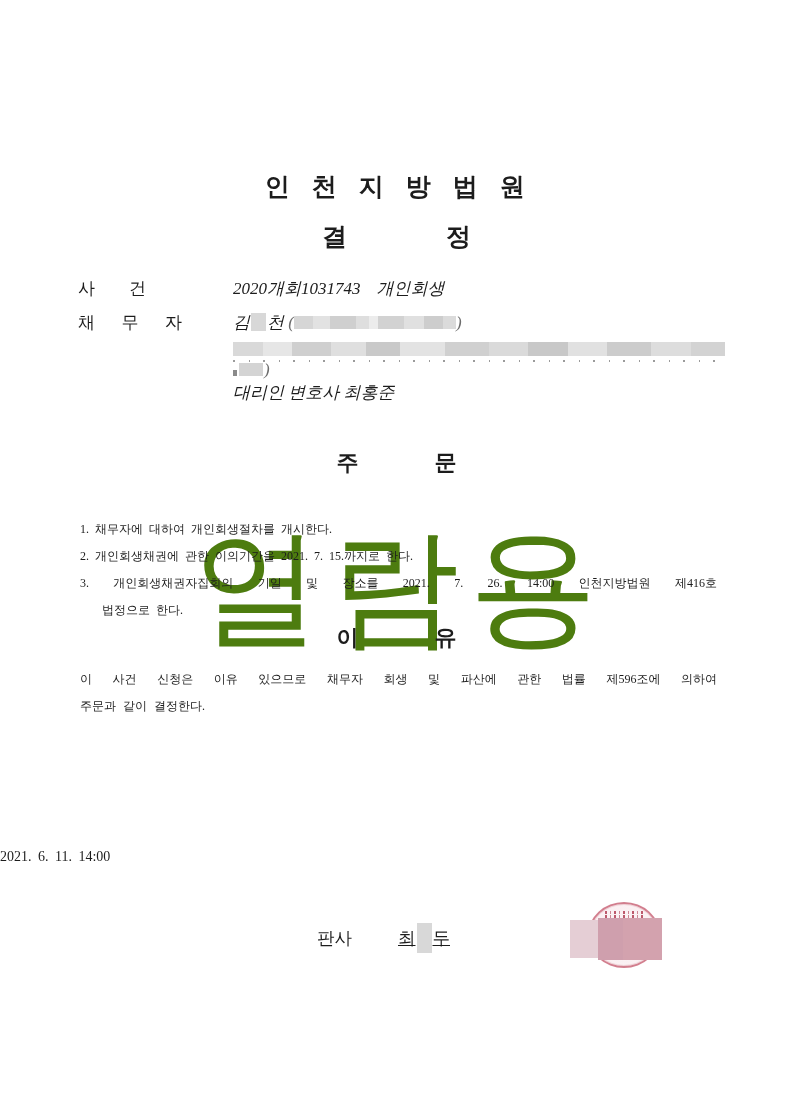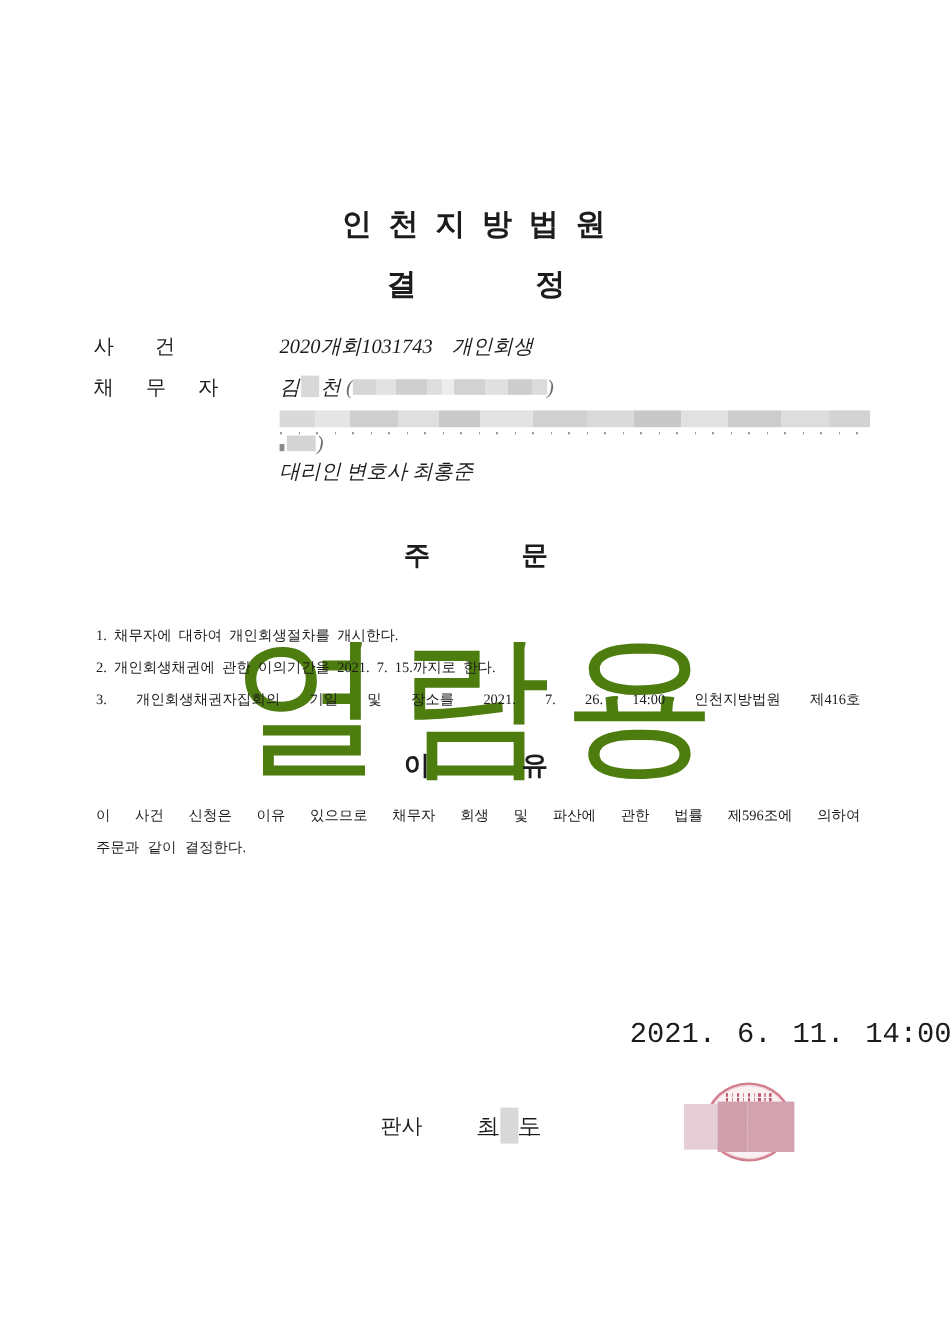--- a/index.html
+++ b/index.html
@@ -16,21 +16,21 @@
   .watermark {
     position:absolute; left:193px; top:502px;
     font-size:128px; letter-spacing:10px;
     color:#4d7c0f; font-family:"Liberation Serif","DejaVu Serif",serif;
     z-index:0; white-space:nowrap; user-select:none;
   }
   .layer { position:relative; z-index:1; }
   
   .court-title {
     position:absolute; left:0; top:170px; width:100%;
-    text-align:center; font-family:Liberation Sans, sans-serif;
+    text-align:center; font-family:Liberation Mono, monospace;
     font-weight:700; font-size:25px; letter-spacing:3.5px; white-space:pre;
   }
   .decision-title {
     position:absolute; left:0; top:220px; width:100%;
     display:flex; justify-content:center; column-gap:99px;
     font-family:"Liberation Sans","DejaVu Sans",sans-serif;
     font-weight:700; font-size:25px;
   }
   .section-heading {
     position:absolute; left:0; width:100%;
@@ -86,21 +86,21 @@
   .order-item { white-space:nowrap; }
   .just-line { text-align:justify; text-align-last:justify; white-space:normal; }
   .cont-line { padding-left:22px; }
   .reason-body {
     position:absolute; left:80px; top:666px; width:637px;
     font-size:12px; line-height:27px; word-spacing:4px;
   }
   
   .datetime-line {
     position:absolute; left:0; top:849px; width:100%;
-    text-align:right; font-size:24px; word-spacing:3px;font-family:Liberation Mono, monospace;
+    text-align:left; font-size:14px; word-spacing:3px;
   }
   .judge-line {
     position:absolute; left:317px; top:923px;
     font-size:17.5px; white-space:nowrap;
   }
   .judge-name { margin-left:46px;text-decoration:underline; }
   .judge-box {
     display:inline-block; width:15px; height:30px;
     background:#d8d8d8; vertical-align:-9px; margin:0 1px;
   }
@@ -183,20 +183,21 @@
 
     <div class="section-heading heading-jumun">
       <span>주</span>
       <span>문</span>
     </div>
 
     <div class="order-list">
       <div class="order-item">1. 채무자에 대하여 개인회생절차를 개시한다.</div>
       <div class="order-item">2. 개인회생채권에 관한 이의기간을 2021. 7. 15.까지로 한다.</div>
       <div class="order-item just-line">3. 개인회생채권자집회의 기일 및 장소를 2021. 7. 26. 14:00 인천지방법원 제416호</div>
+      <div class="order-item cont-line">법정으로 한다.</div>
     </div>
 
     <div class="section-heading heading-iyu">
       <span>이</span>
       <span>유</span>
     </div>
 
     <div class="reason-body">
       <div class="just-line">이 사건 신청은 이유 있으므로 채무자 회생 및 파산에 관한 법률 제596조에 의하여</div>
       <div>주문과 같이 결정한다.</div>

